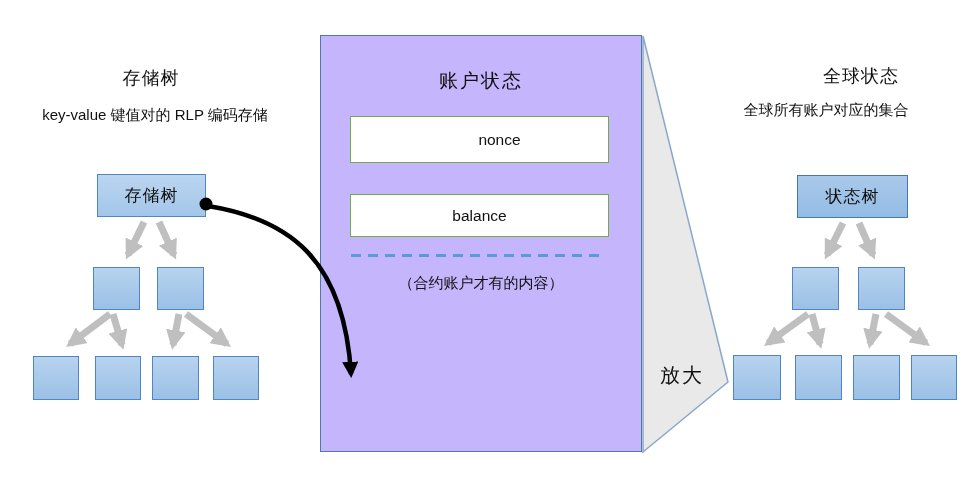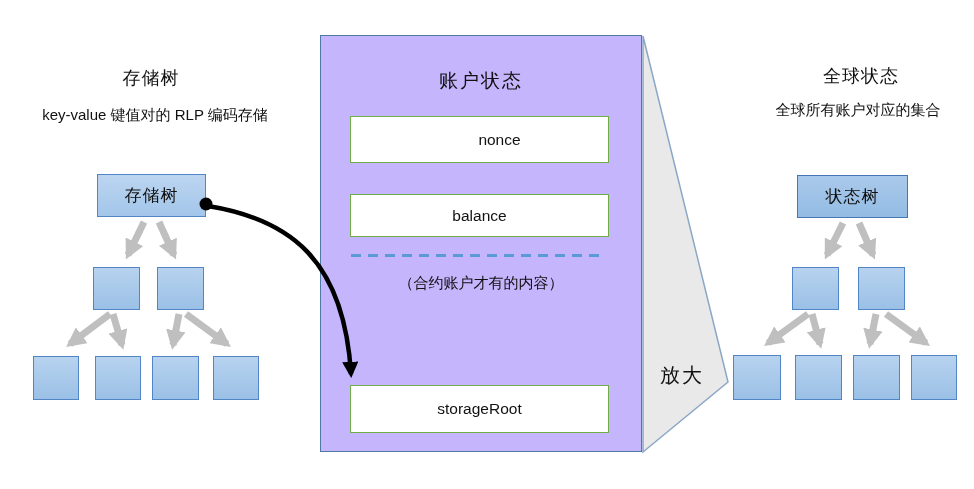--- a/index.html
+++ b/index.html
@@ -157,29 +157,26 @@
     <div class="field" style="top:80px;padding-left:40px;">
       <span>nonce</span>
     </div>
     <div class="field" style="top:158px;height:43px;">
       <span>balance</span>
     </div>
 
     <div class="dashed-divider"></div>
     <div class="panel-note">（合约账户才有的内容）</div>
 
-    <div class="field" style="top:349px;height:48px;">
-      <span>storageRoot</span>
-    </div>
   </div>
 
   <div class="magnify-label">放大</div>
 
   <div class="section-title" style="left:771px;top:64px;width:180px;">全球状态</div>
-  <div class="section-sub" style="left:748px;top:100px;width:220px;">
+  <div class="section-sub" style="left:716px;top:100px;width:220px;">
     <div>全球所有账户对应的集合</div>
   </div>
 
   <div class="root-node darker" style="left:797px;top:175px;width:111px;height:43px;justify-content:center;">
     <span>状态树</span>
   </div>
 
   <div class="sq" style="left:792px;top:267px;width:47px;height:43px;"></div>
   <div class="sq" style="left:858px;top:267px;width:47px;height:43px;"></div>
   <div class="sq" style="left:733px;top:355px;width:48px;height:45px;"></div>

